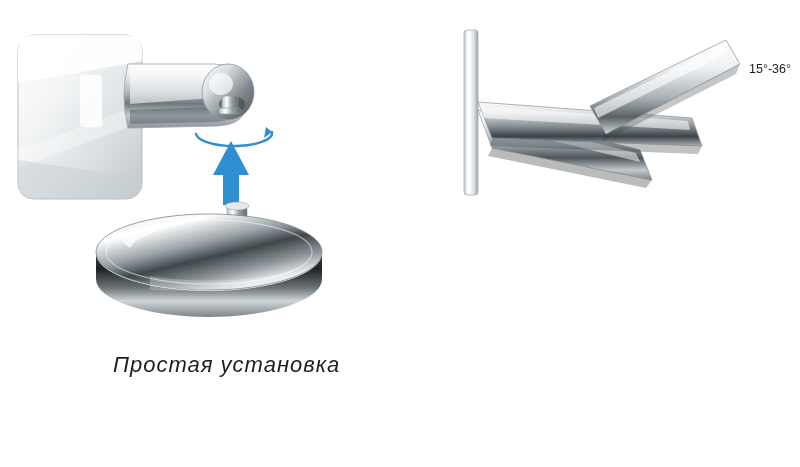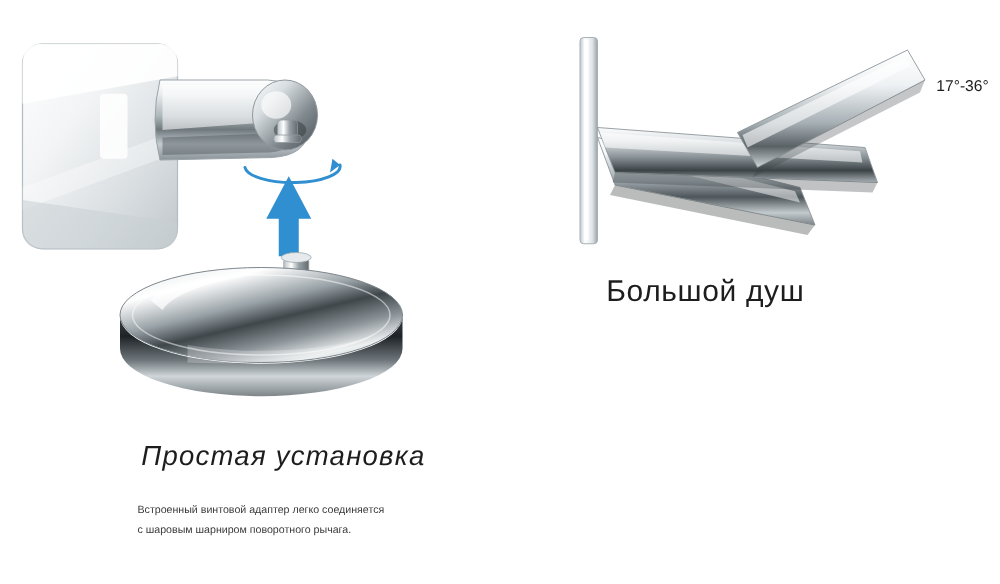--- a/index.html
+++ b/index.html
@@ -239,21 +239,18 @@
       </g>
 
       <g>
         <path d="M150 96 L286 30 L300 54 L166 124 Z" fill="url(#bladeC)" stroke="#8a9297" stroke-width="0.7"></path>
         <path d="M154 98 L284 35 L288 43 L158 108 Z" fill="#ffffff" opacity="0.6"></path>
         <path d="M166 124 L300 54 L296 64 L162 132 Z" fill="#3b4245" opacity="0.3"></path>
       </g>
     </svg>
   </div>
 
-  <div class="angle-label">17°-36°</div>
-
-  <div class="heading right">Большой душ</div>
+  <div class="angle-label">15°-36°</div>
+
 
   <div class="heading left">Простая  установка</div>
-  <div class="body-text left">Встроенный винтовой адаптер легко соединяется
-с шаровым шарниром поворотного рычага.</div>
 
 </div>
 
 </body></html>

